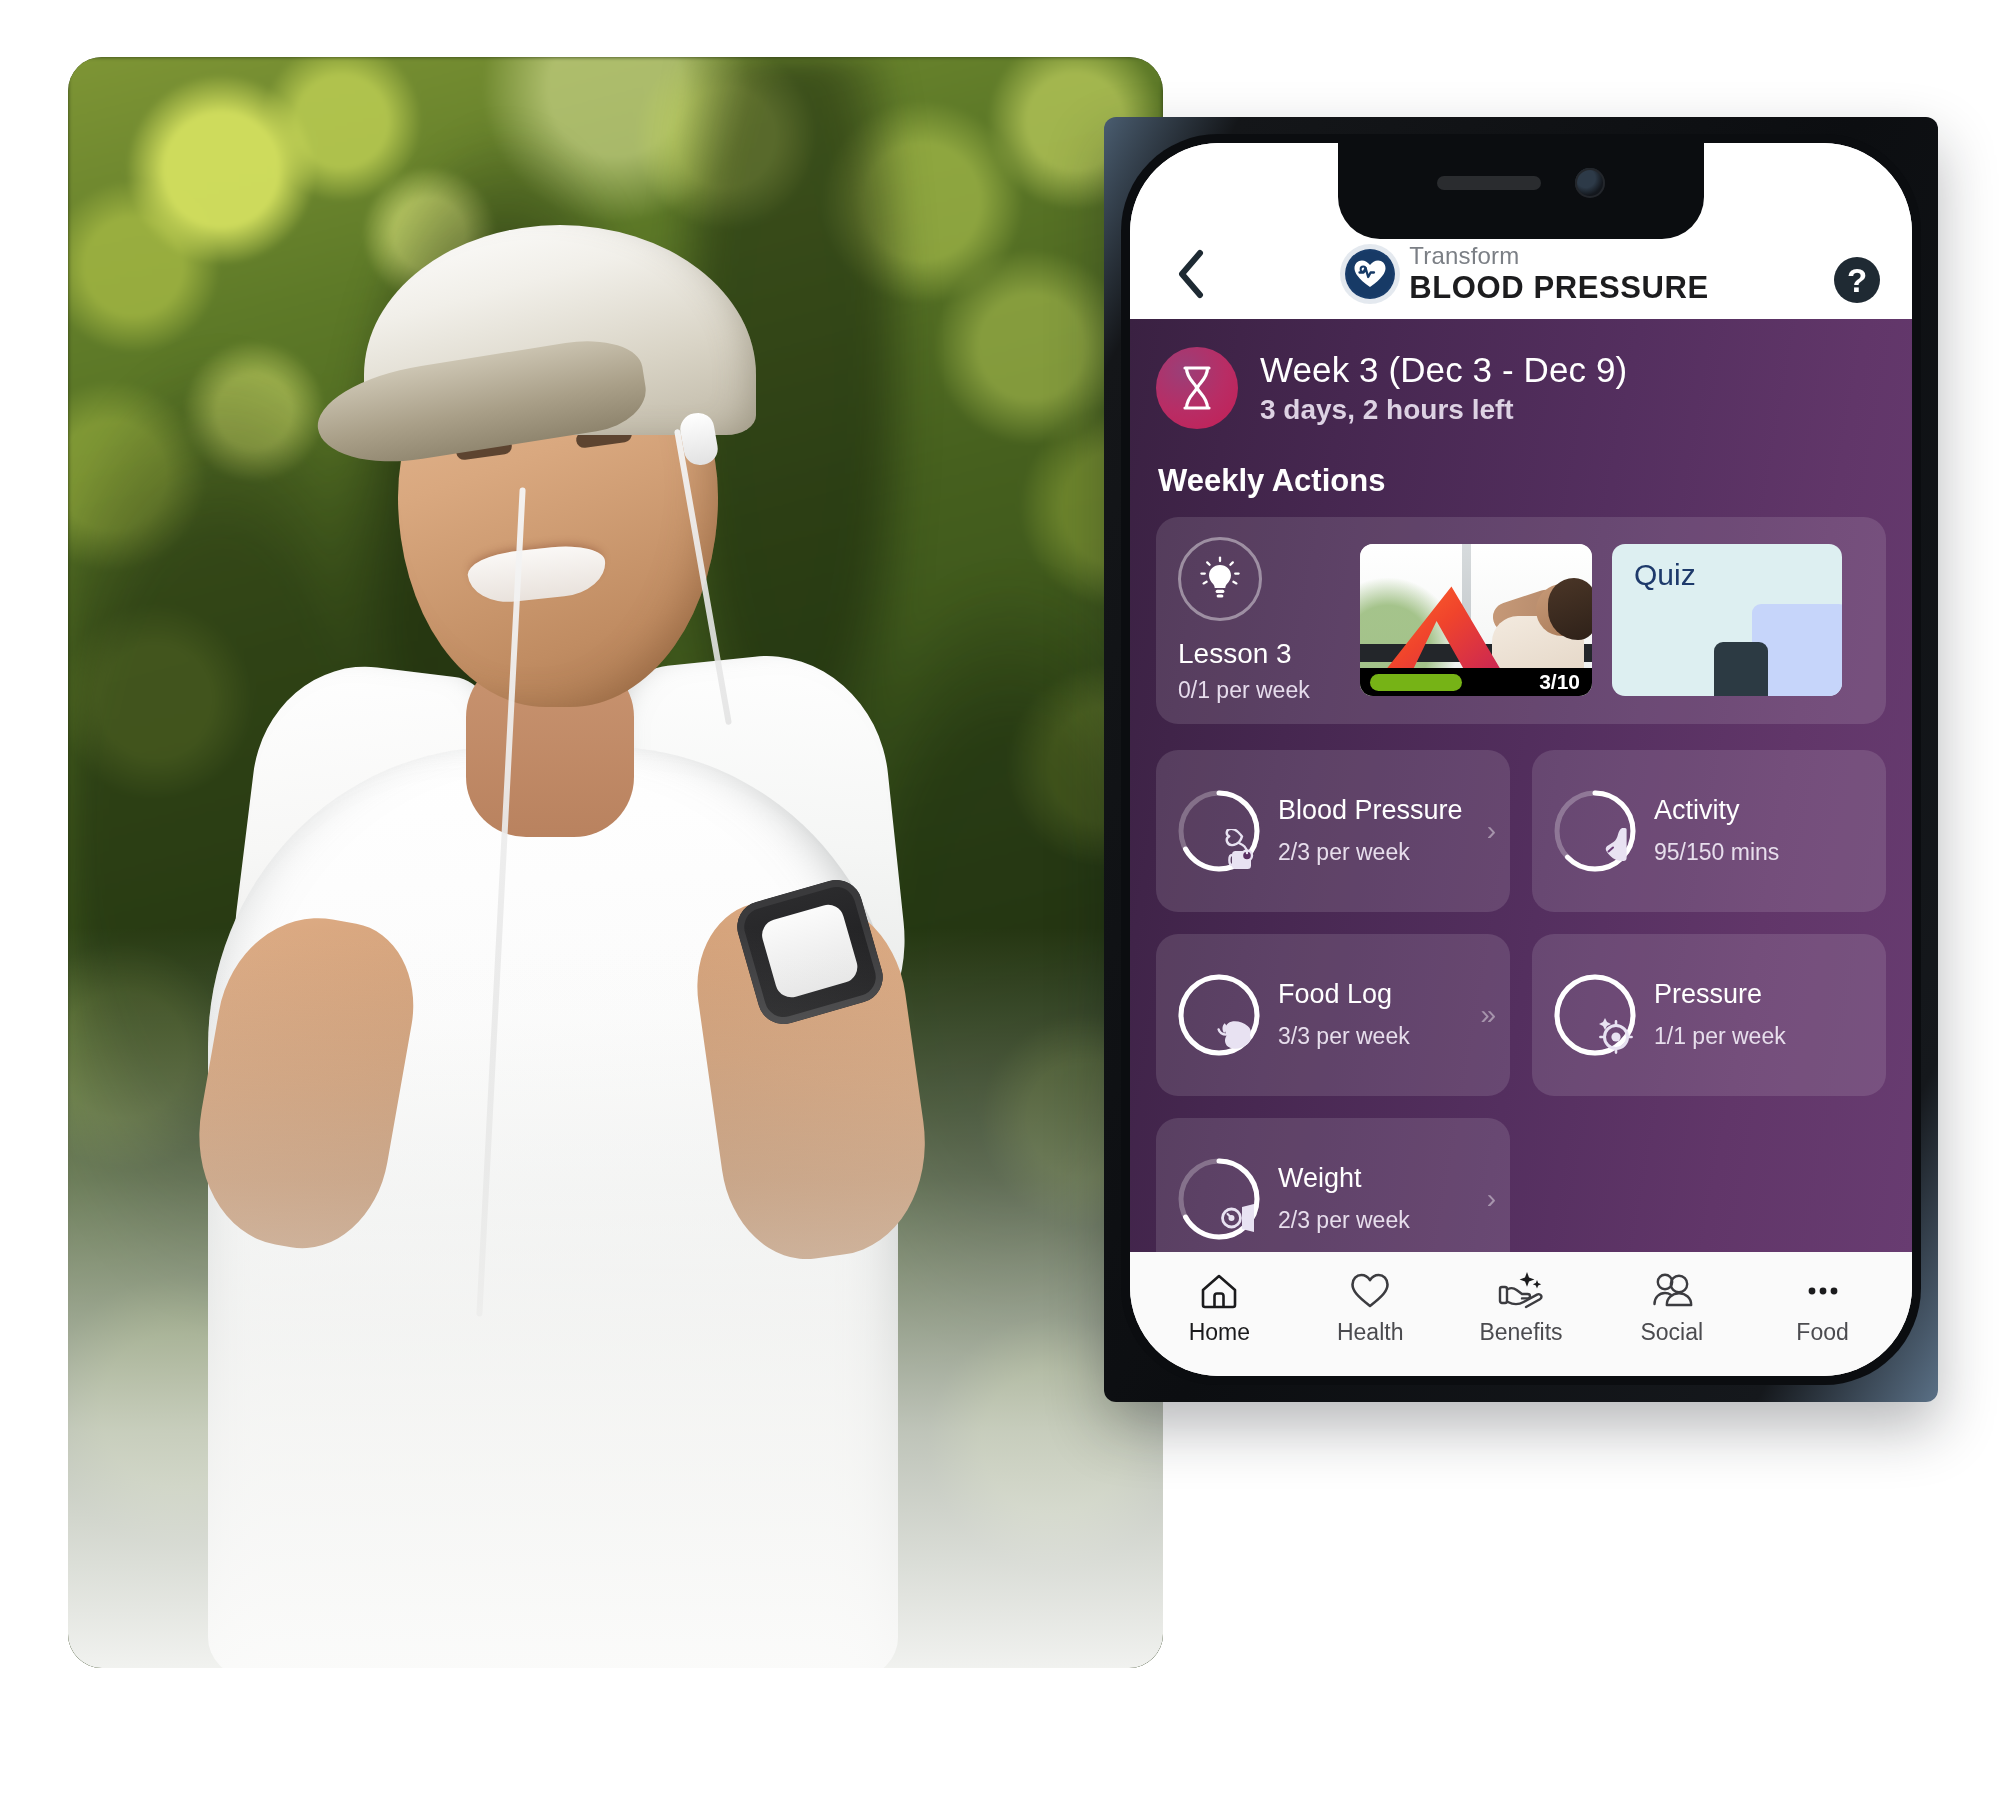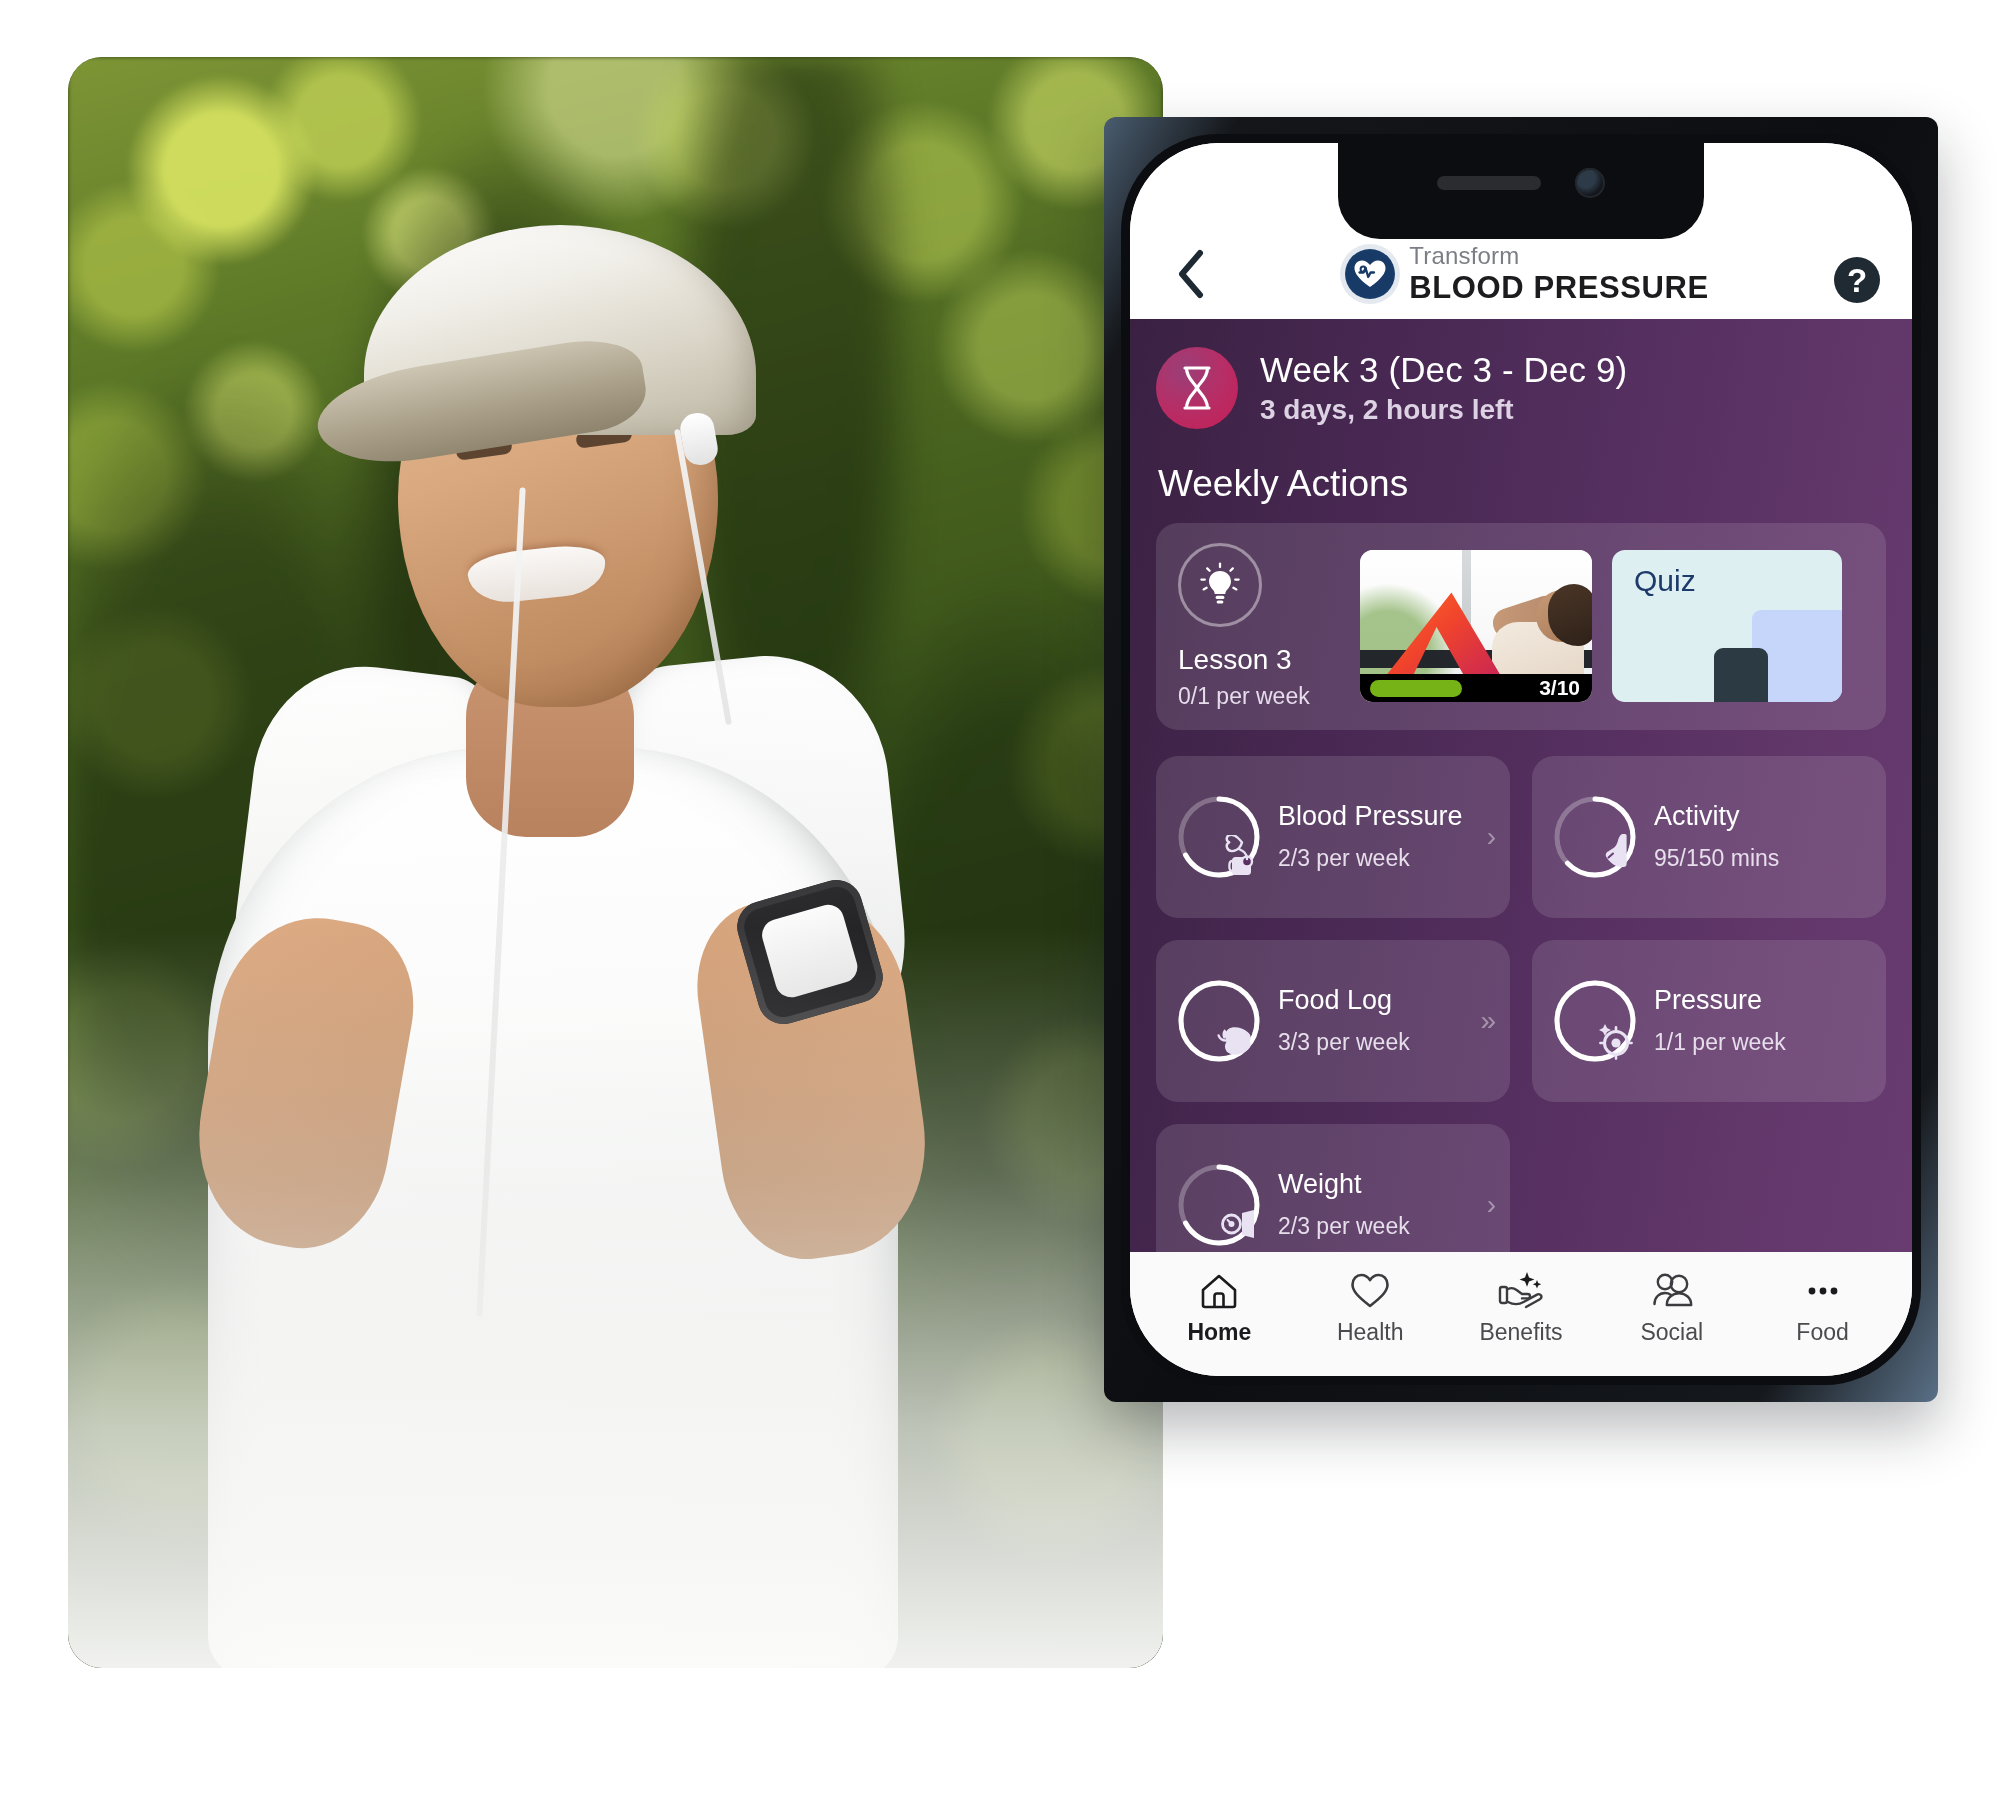--- a/index.html
+++ b/index.html
@@ -279,21 +279,21 @@
   }
   .week-title {
     font-size: 35px; font-weight: 400; color: #ffffff; letter-spacing: .1px;
     line-height: 1.12;
   }
   .week-sub {
     font-size: 28px; font-weight: 700; color: #ddd2e3; margin-top: 4px;
   }
 
   .section-title {
-    font-size: 37px; font-weight: 400; color: #ffffff; margin: 12px 0 18px 2px;
+    font-size: 31px; font-weight: 700; color: #ffffff; margin: 12px 0 18px 2px;
   }
 
   
   .lesson-card {
     background: rgba(255,255,255,.12);
     border-radius: 22px;
     padding: 20px 22px;
     display: flex; align-items: center; gap: 20px;
     margin-bottom: 26px;
     cursor: pointer;
@@ -417,21 +417,21 @@
     background: #fafafa;
     display: flex; align-items: flex-start; justify-content: space-around;
     padding: 18px 14px 0 14px;
     z-index: 20;
   }
   .nav-item {
     display:flex; flex-direction: column; align-items: center; gap: 9px;
     width: 136px; cursor: pointer;
   }
   .nav-label { font-size: 23px; color: #4b4b4f; }
-  .nav-item.active .nav-label { color: #1b1b1d; font-weight: 700; }
+  .nav-item.active .nav-label { color: #1b1b1d; font-weight: 400; }
 </style>
 </head>
 <body>
 
 <div id="stage">
 
   <div id="hero-photo">
     <div class="foliage"></div>
     <div class="foliage-dark"></div>
     <div class="subject">

